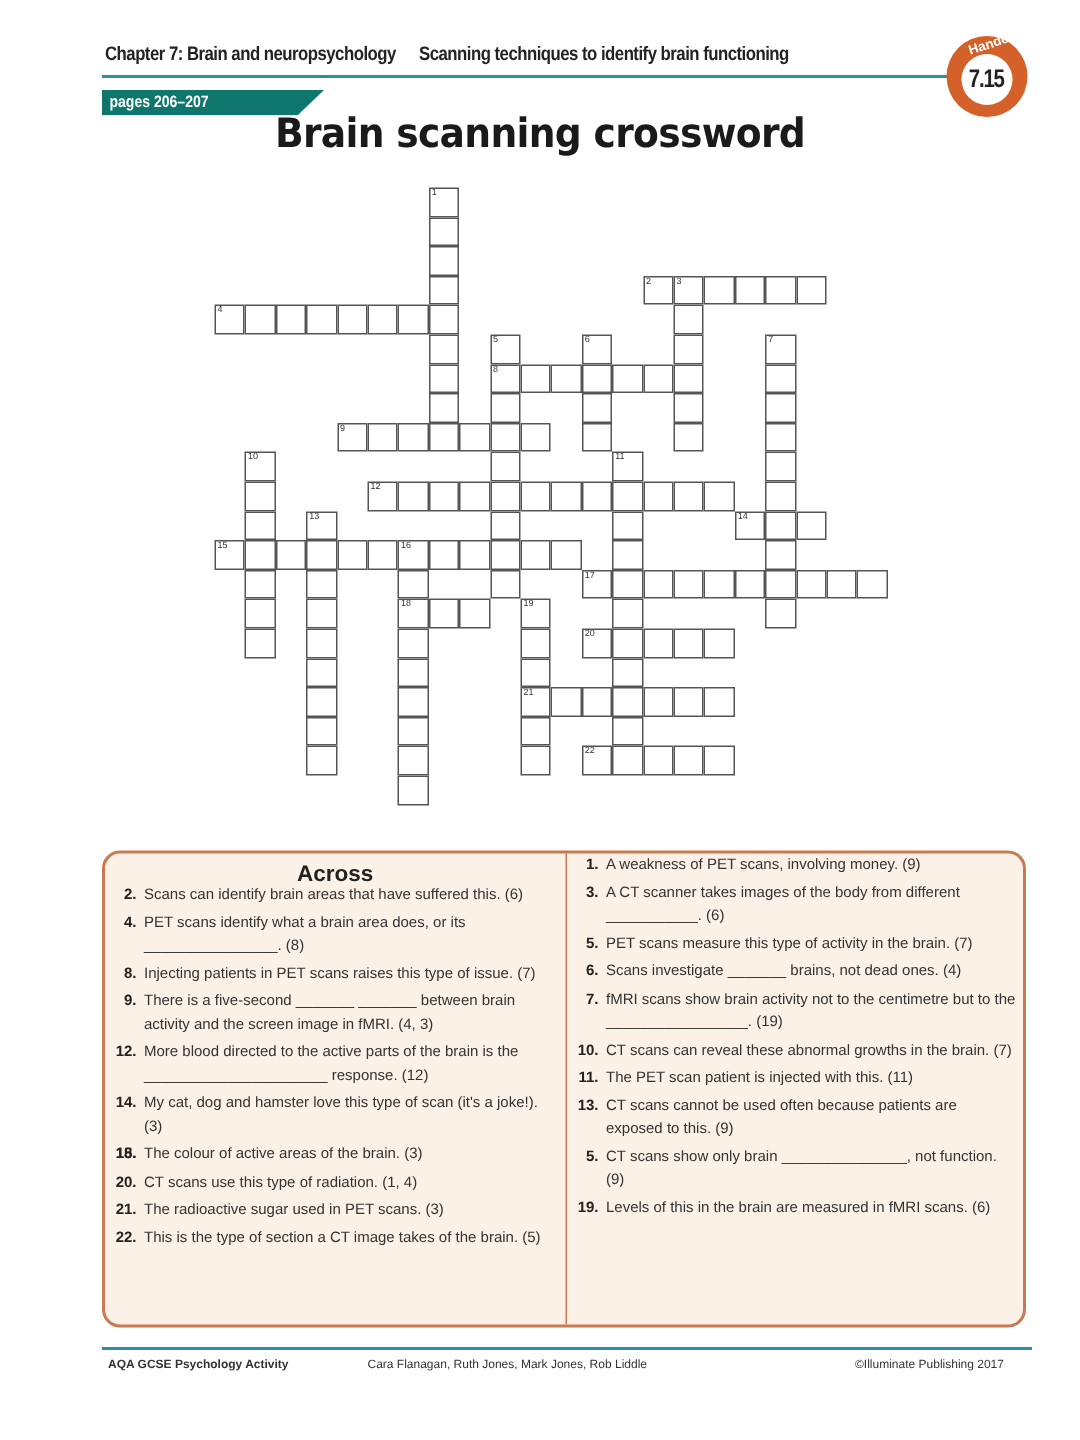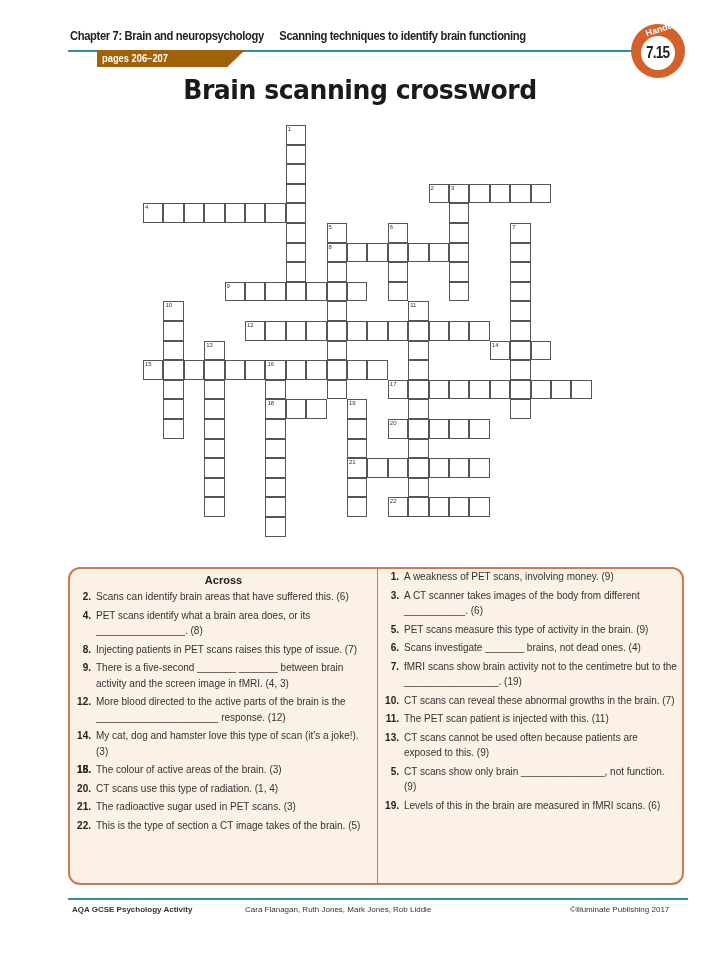--- a/index.html
+++ b/index.html
@@ -1,34 +1,34 @@
 <!DOCTYPE html>
 <html><head>
 <meta charset="utf-8">
 <style>
   html,body{margin:0;padding:0;}
   body{width:720px;height:960px;background:#ffffff;position:relative;overflow:hidden;font-family:"Liberation Sans",sans-serif;color:#222;}
   .hdr-text{position:absolute;left:70px;top:28px;font-family:"Liberation Sans",sans-serif;font-weight:bold;font-size:13px;letter-spacing:-0.4px;color:#222;transform:scaleX(0.86);transform-origin:left top;white-space:nowrap;}
   .hdr-text .sec{margin-left:18px;}
   .hdr-line{position:absolute;left:68px;top:50px;width:570px;height:2px;background:#2d8fa3;}
-  .pages-tab{position:absolute;left:68px;top:50px;width:148px;height:17px;background:#a16207;clip-path:polygon(0 0,100% 0,88% 100%,0 100%);margin-left:29px;}
+  .pages-tab{position:absolute;left:68px;top:60px;width:148px;height:17px;background:#0f766e;clip-path:polygon(0 0,100% 0,88% 100%,0 100%);}
   .pages-tab span{position:absolute;left:5px;top:2px;color:#fff;font-weight:bold;font-size:11px;transform:scaleX(0.85);transform-origin:left top;white-space:nowrap;}
   .badge{position:absolute;left:631px;top:24px;width:54px;height:54px;border-radius:50%;background:#d4602a;}
   .badge-inner{position:absolute;left:10px;top:12px;width:34px;height:34px;border-radius:50%;background:#fff;display:flex;align-items:center;justify-content:center;}
   .badge-inner span{font-weight:bold;font-size:17px;color:#222;transform:scaleX(0.8);letter-spacing:-1px;}
   .badge-word{position:absolute;left:14px;top:-1px;font-size:9px;font-weight:bold;color:#fff;transform:rotate(-18deg);}
   .title{position:absolute;left:0;width:720px;top:74px;text-align:center;font-family:"DejaVu Sans",sans-serif;font-weight:bold;font-size:27px;letter-spacing:-0.5px;color:#1a1a1a;transform:scaleX(0.93);}
   .grid{position:absolute;left:143px;top:125px;width:460px;height:420px;}
   .cell{position:absolute;width:20.4px;height:19.6px;box-sizing:border-box;border:1.5px solid #555;background:#fff;}
   .cell .num{position:absolute;left:1px;top:0px;font-size:6px;color:#333;line-height:7px;}
   .clues{position:absolute;left:68px;top:567px;width:616px;height:318px;box-sizing:border-box;border:2px solid #c97a52;border-radius:12px;background:#fbf1e7;}
   .col{position:absolute;top:0;height:100%;}
   .col.across{left:0;width:307px;border-right:1.5px solid #c97a52;}
   .col.down{left:308px;width:306px;}
-  .col h3{margin:0;text-align:center;font-size:11px;font-weight:bold;padding-top:5px;height:15px;color:#222;}
+  .col h3{margin:0;text-align:center;font-size:15px;font-weight:bold;padding-top:5px;height:15px;color:#222;}
   .clue{position:relative;padding-left:26px;padding-right:6px;font-size:10px;line-height:15.5px;color:#333;margin-bottom:3px;transform-origin:left top;}
   .clue .n{position:absolute;left:8px;top:0;width:16px;text-align:right;font-weight:bold;color:#222;padding-right:3px;}
   .clue .n{left:0px;width:21px;}
   .footer-line{position:absolute;left:68px;top:898px;width:620px;height:2px;background:#2d8fa3;}
   .foot{position:absolute;top:905px;font-size:8px;color:#333;white-space:nowrap;text-align:center;}
 </style>
 </head>
 <body>
 
 <div class="hdr-text">
@@ -252,21 +252,21 @@
         <div class="clue"><span class="n">18.</span><span>The colour of active areas of the brain. (3)</span></div>
         <div class="clue"><span class="n">20.</span><span>CT scans use this type of radiation. (1, 4)</span></div>
         <div class="clue"><span class="n">21.</span><span>The radioactive sugar used in PET scans. (3)</span></div>
         <div class="clue"><span class="n">22.</span><span>This is the type of section a CT image takes of the brain. (5)</span></div>
       </div>
   </div>
   <div class="col down">
     <div id="down-list">
         <div class="clue"><span class="n">1.</span><span>A weakness of PET scans, involving money. (9)</span></div>
         <div class="clue"><span class="n">3.</span><span>A CT scanner takes images of the body from different ___________. (6)</span></div>
-        <div class="clue"><span class="n">5.</span><span>PET scans measure this type of activity in the brain. (9)</span></div>
+        <div class="clue"><span class="n">5.</span><span>PET scans measure this type of activity in the brain. (7)</span></div>
         <div class="clue"><span class="n">6.</span><span>Scans investigate _______ brains, not dead ones. (4)</span></div>
         <div class="clue"><span class="n">7.</span><span>fMRI scans show brain activity not to the centimetre but to the _________________. (19)</span></div>
         <div class="clue"><span class="n">10.</span><span>CT scans can reveal these abnormal growths in the brain. (7)</span></div>
         <div class="clue"><span class="n">11.</span><span>The PET scan patient is injected with this. (11)</span></div>
         <div class="clue"><span class="n">13.</span><span>CT scans cannot be used often because patients are exposed to this. (9)</span></div>
         <div class="clue"><span class="n">5.</span><span>CT scans show only brain _______________, not function. (9)</span></div>
         <div class="clue"><span class="n">19.</span><span>Levels of this in the brain are measured in fMRI scans. (6)</span></div>
       </div>
   </div>
 </div>

